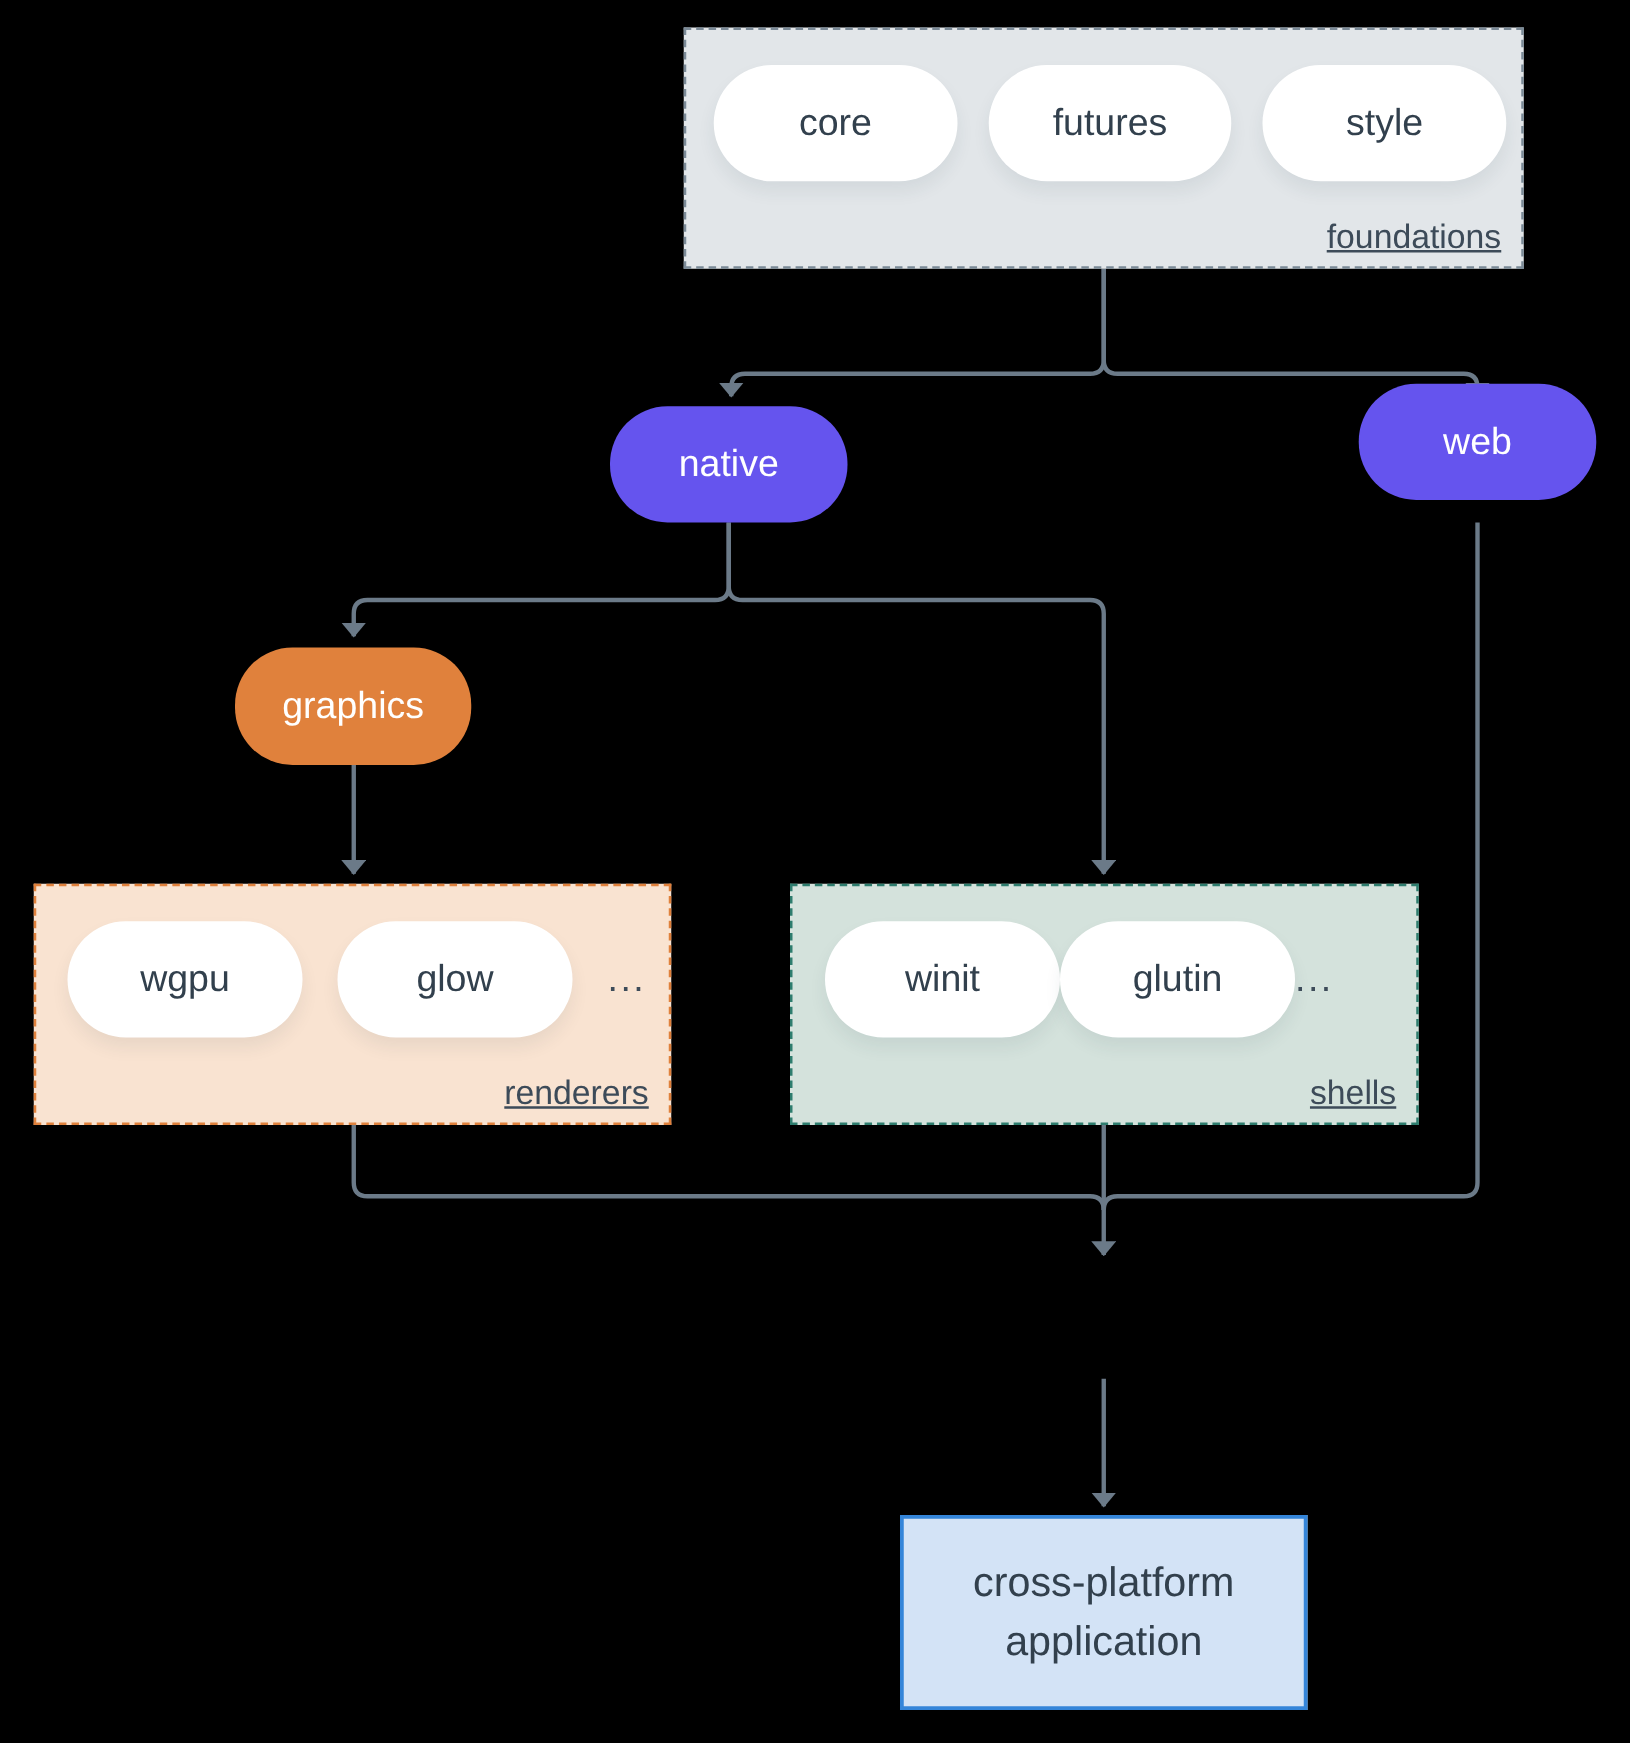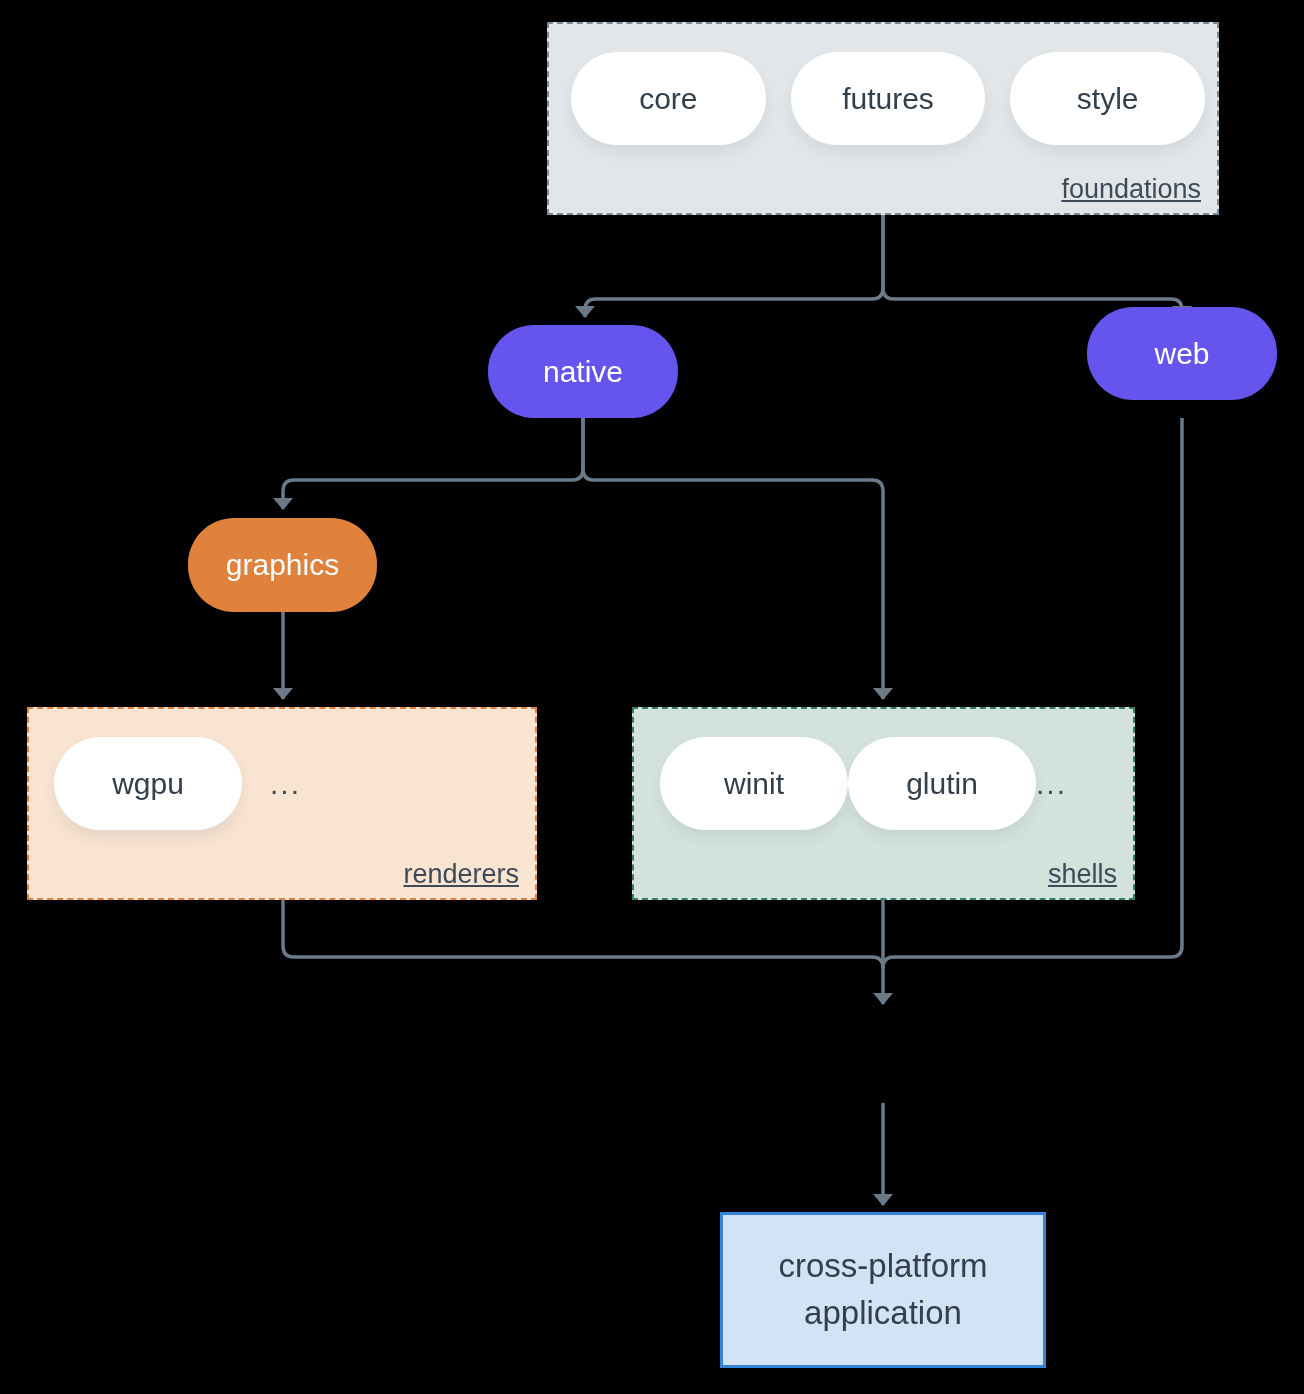--- a/index.html
+++ b/index.html
@@ -135,20 +135,21 @@
   </div>
 
   <div id="node-native" class="node">native</div>
   <div id="node-web" class="node">web</div>
 
   <div id="node-graphics" class="node">graphics</div>
 
   <div id="renderers" class="groupbox">
     <div class="pill-row">
       <div class="pill white">wgpu</div>
+      <div class="pill white">glow</div>
       <div class="ellipsis">...</div>
     </div>
     <div class="corner-label">renderers</div>
   </div>
 
   <div id="shells" class="groupbox">
     <div class="pill-row">
       <div class="pill white">winit</div>
       <div class="pill white">glutin</div>
       <div class="ellipsis">...</div>

